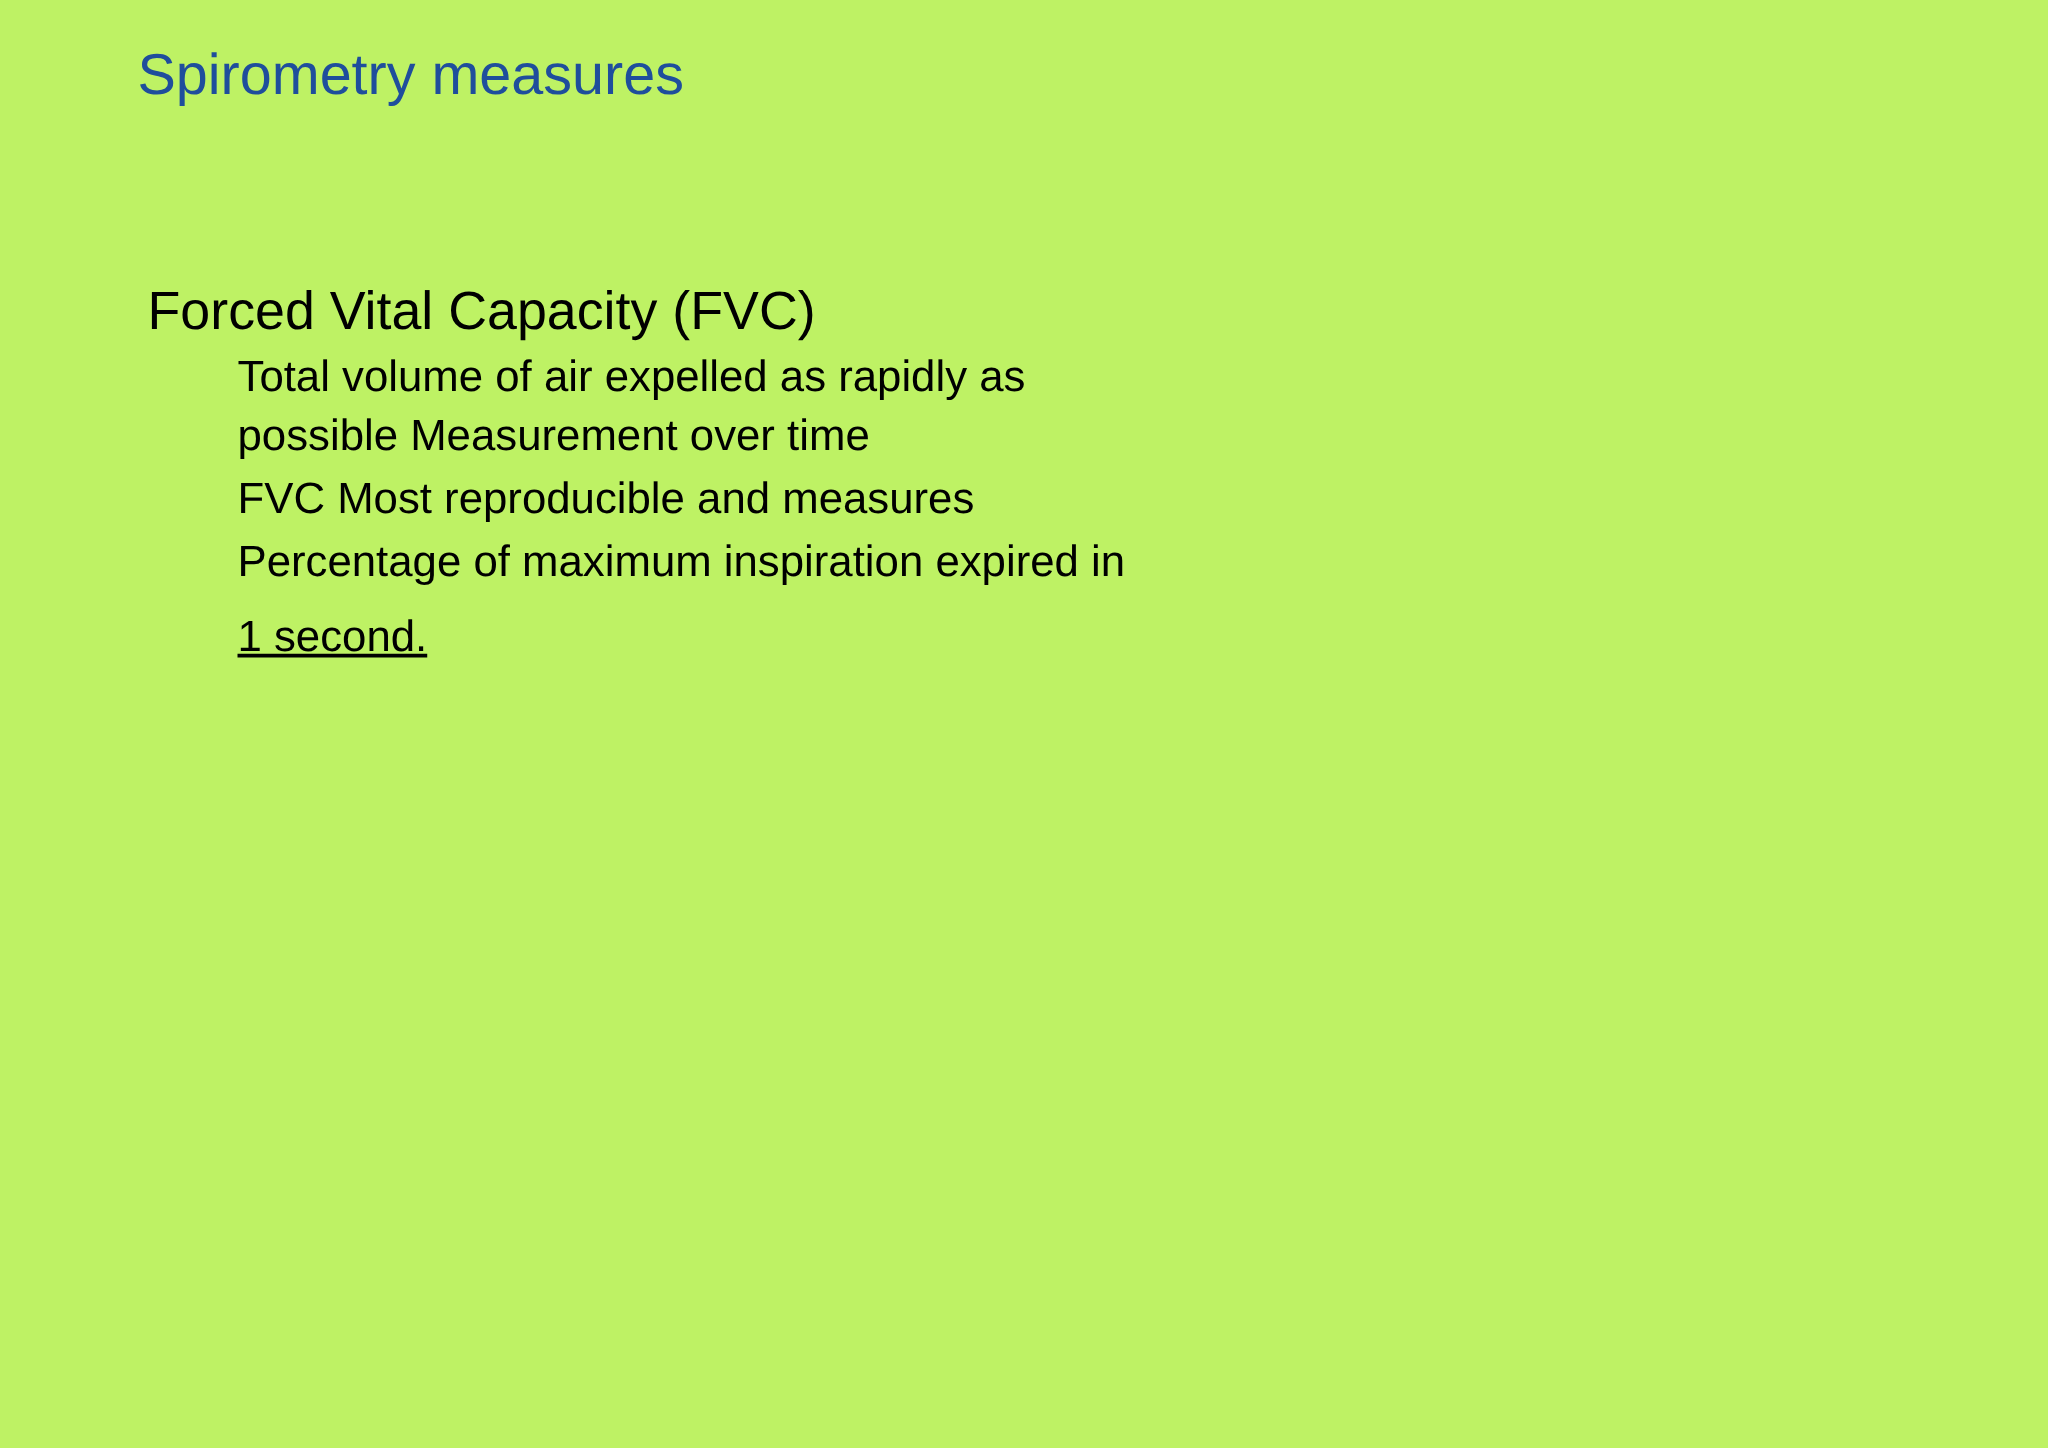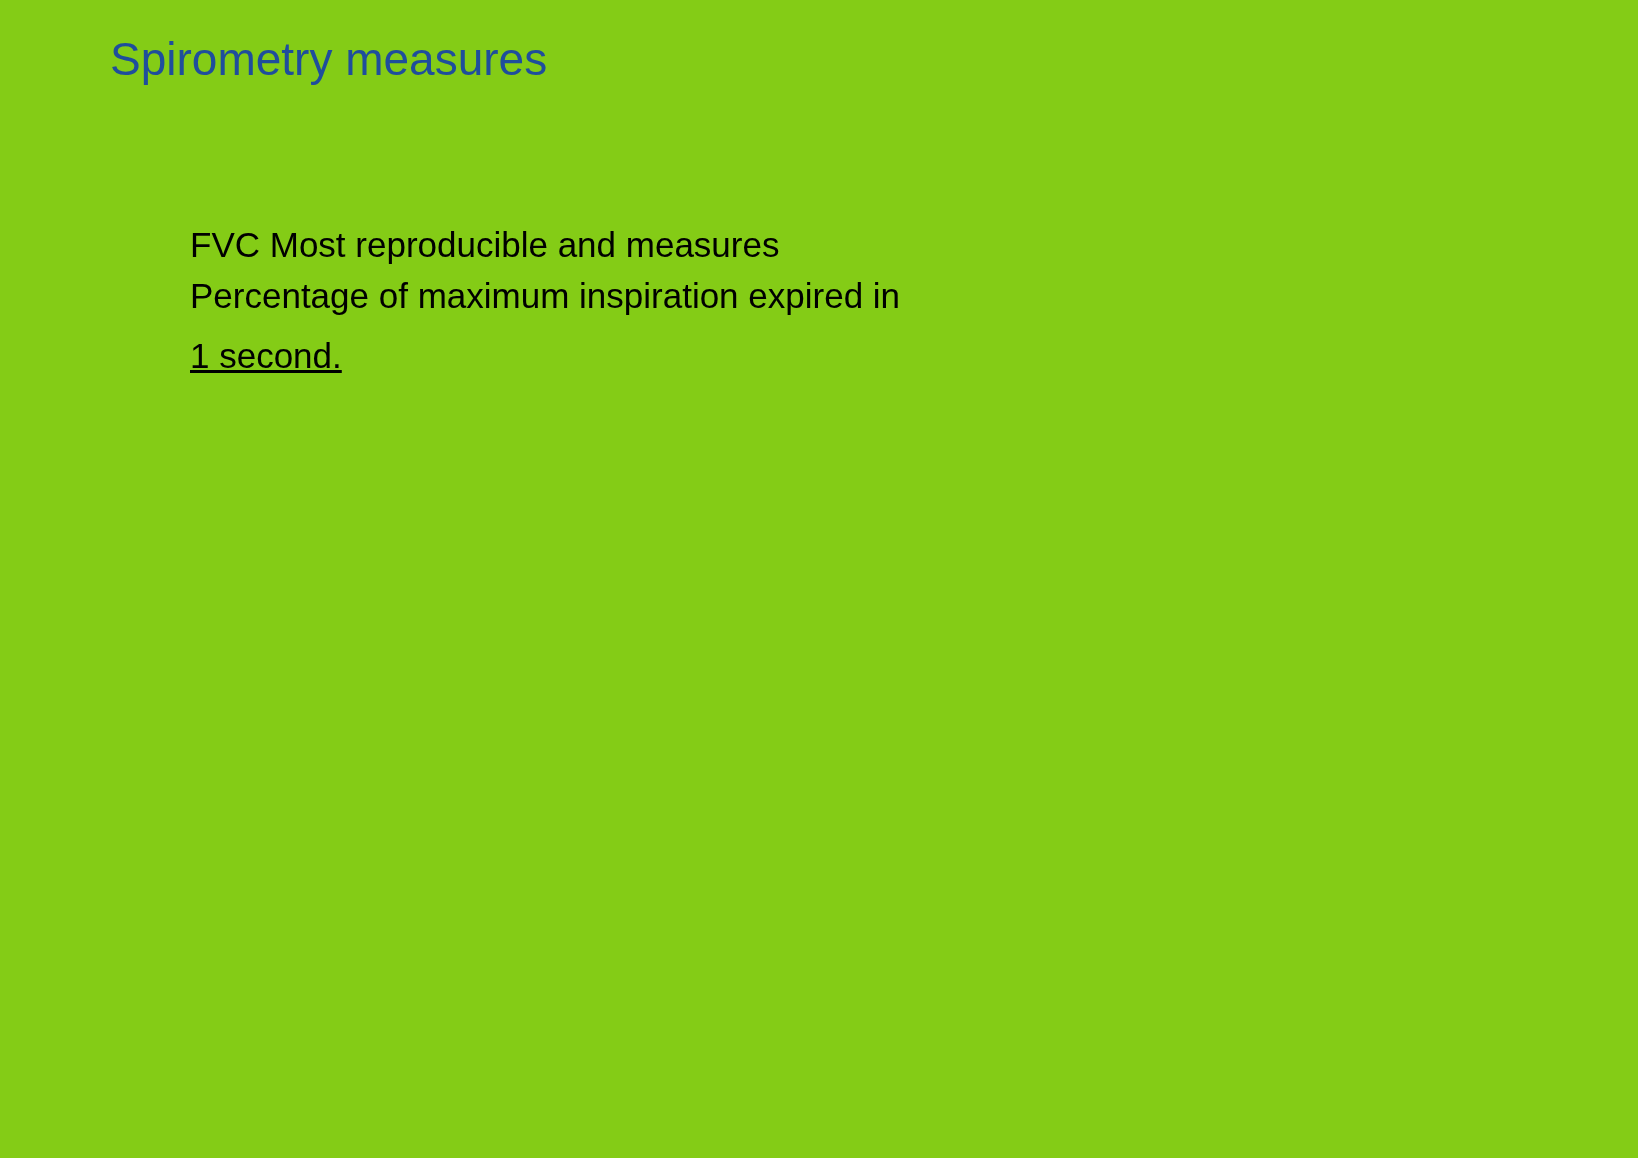--- a/index.html
+++ b/index.html
@@ -11,21 +11,21 @@
     width: 1638px;
     height: 1158px;
     font-family: "Liberation Sans", sans-serif;
     color: #000000;
     overflow: hidden;
   }
   .slide {
     position: relative;
     width: 1638px;
     height: 1158px;
-    background: #84cc16;
+    background: #bef264;
   }
   .slide-title {
     position: absolute;
     left: 110px;
     top: 33px;
     font-size: 46px;
     line-height: 1.15;
     color: #1f4e9c;
     font-weight: normal;
     letter-spacing: 0px;
@@ -61,20 +61,25 @@
 </style>
 </head>
 <body>
 
 <div class="slide">
 
   <div class="slide-title">Spirometry measures</div>
 
   <div class="content">
 
+    <div class="block">
+      <div class="level1">Forced Vital Capacity (FVC)</div>
+      <div class="level2">Total volume of air expelled as rapidly as</div>
+      <div class="level2">possible Measurement over time</div>
+    </div>
 
     <div class="block">
       <div class="level2">FVC Most reproducible and measures</div>
     </div>
 
     <div class="block">
       <div class="level2">Percentage of maximum inspiration expired in</div>
       <div class="level2 spaced">1 second.</div>
     </div>
 

